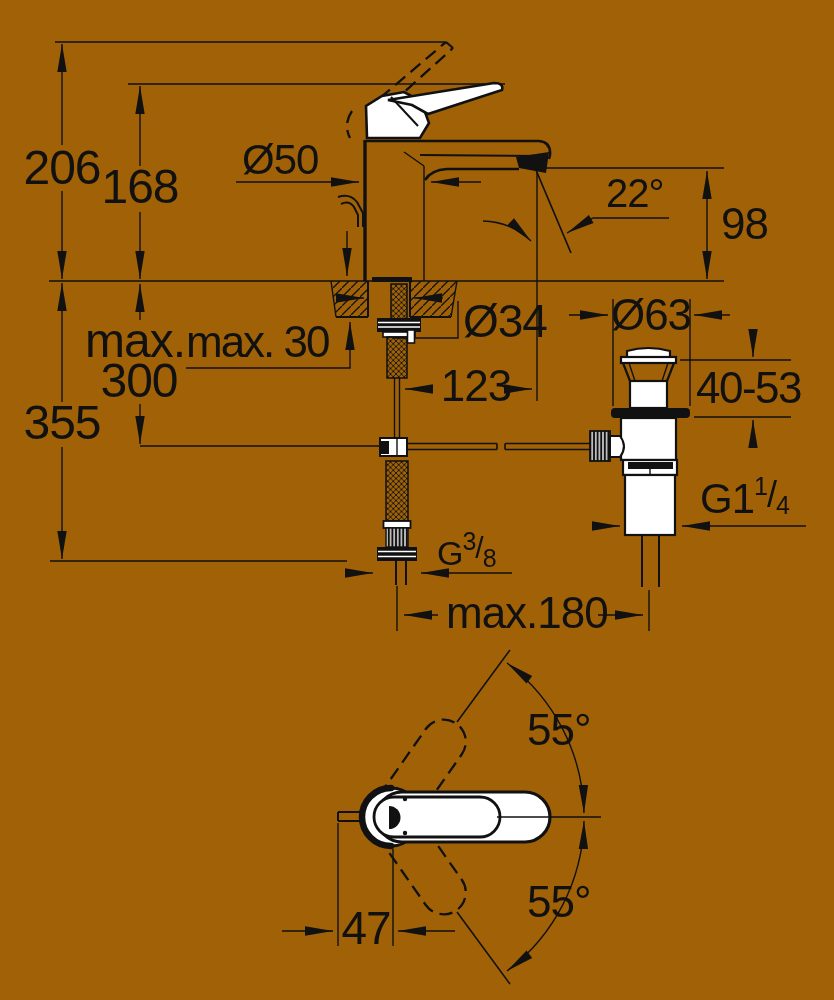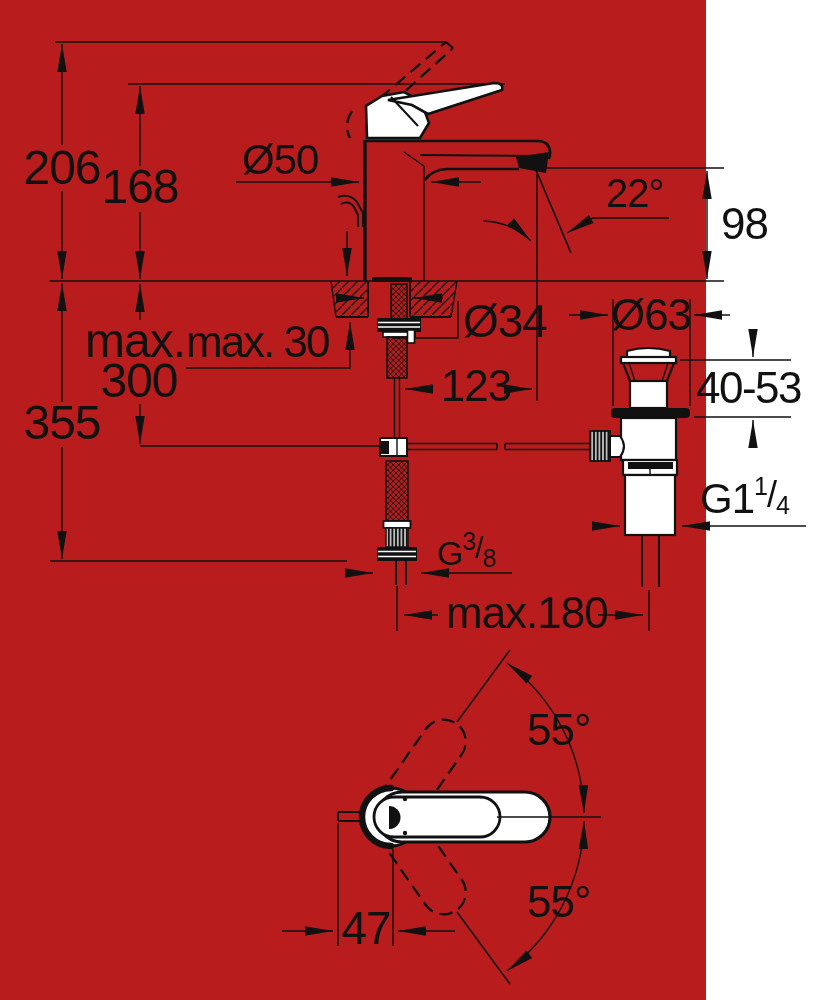--- a/index.html
+++ b/index.html
@@ -1,16 +1,16 @@
 <!DOCTYPE html>
 <html><head>
 <meta charset="utf-8">
 <style>
   html,body{margin:0;padding:0;background:#ffffff;}
-  .stage{width:706px;height:1000px;position:relative;background:#b91c1c;text-decoration:underline;}
+  .stage{width:834px;height:1000px;position:relative;background:#a16207;text-decoration:underline;}
   svg{display:block;}
   .ln  {stroke:#111;stroke-width:1.4;fill:none;}
   .ln2 {stroke:#111;stroke-width:2;fill:none;}
   .out {stroke:#111;stroke-width:2.6;fill:none;}
   .outw{stroke:#111;stroke-width:2.6;fill:#fff;}
   .thick{stroke:#111;stroke-width:3.4;fill:none;}
   .dash{stroke:#111;stroke-width:2.3;fill:none;stroke-dasharray:13 7;}
   .txt{font-family:"Liberation Sans","DejaVu Sans",sans-serif;fill:#111;letter-spacing:-1px;}
   .t48{font-size:48px;} .t46{font-size:46px;} .t44{font-size:44px;}
   .t42{font-size:42px;} .t40{font-size:40px;} .t34{font-size:34px;}

